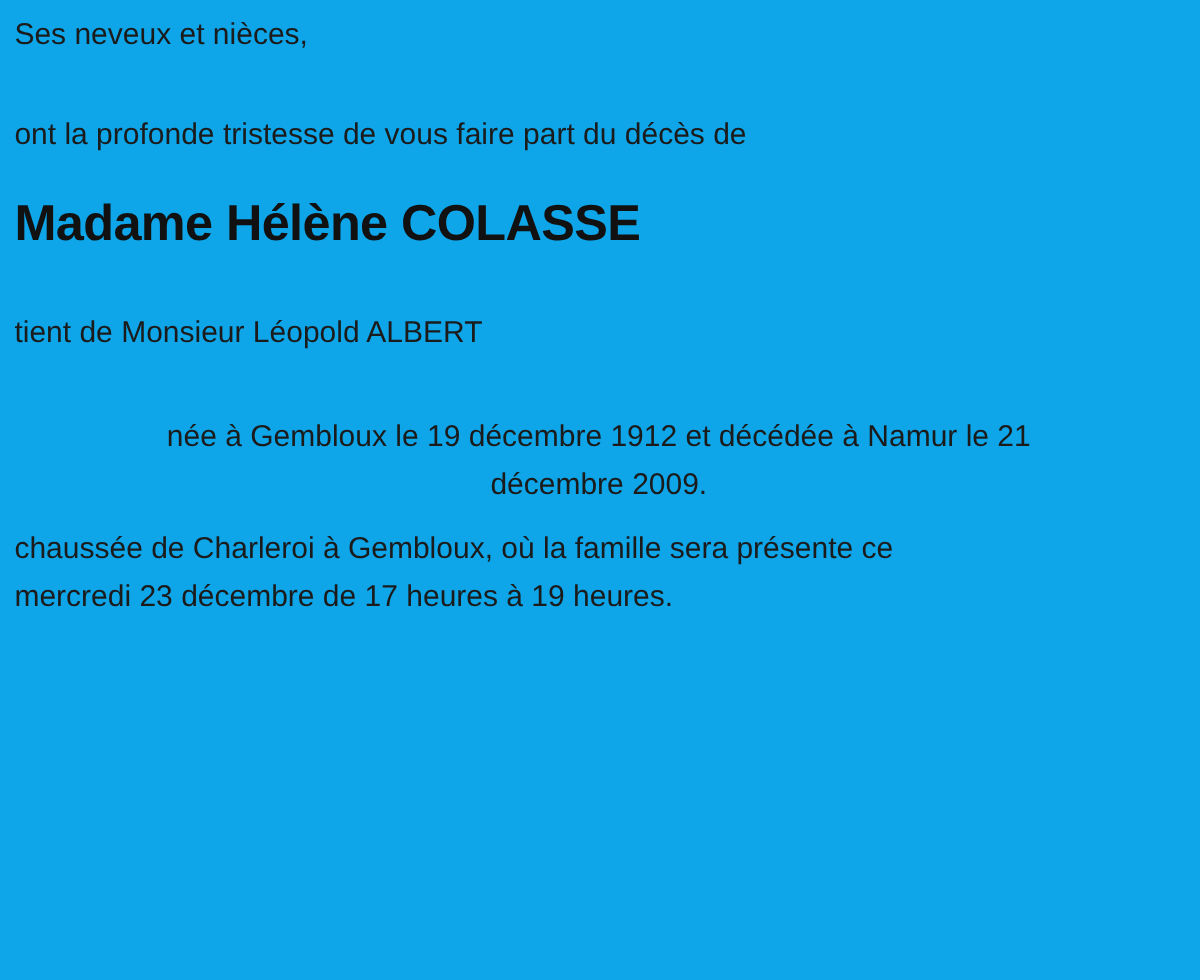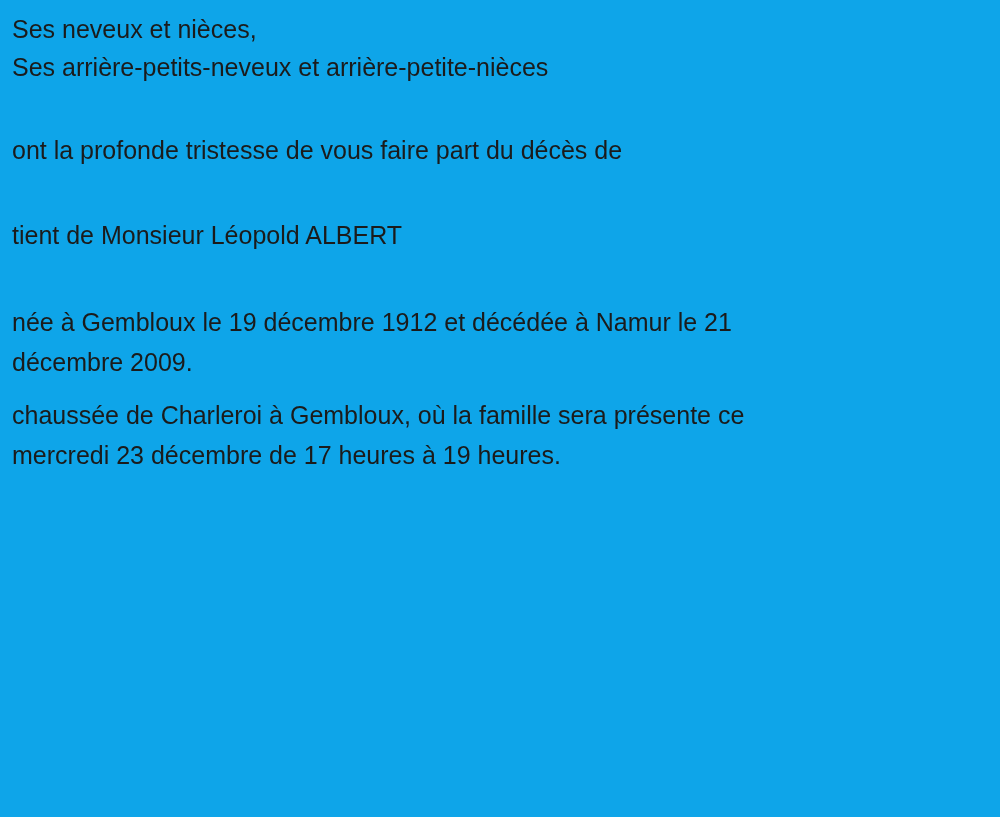--- a/index.html
+++ b/index.html
@@ -35,21 +35,21 @@
     font-weight: bold;
     line-height: 50px;
     letter-spacing: -0.5px;
     color: #111111;
   }
 
   
   .widow { margin-top: 47px; line-height: 38px; }
 
   
-  .born { margin-top: 48px; line-height: 40px; }
+  .born { margin-top: 48px; line-height: 40px; text-align: center; }
 
   
   .funeral {
     margin-top: 0;
     line-height: 40px;
     font-weight: bold;
     color: #141414;
   }
 
   
@@ -58,25 +58,25 @@
   
   .closing { margin-top: 7px; line-height: 40px; }
 </style>
 </head>
 <body>
 
 <div class="sheet">
 
   <div class="para intro">
     <div class="line">Ses neveux et nièces,</div>
-    <div class="line">Ses arrière-petits-neveux et arrière-petite-nièces</div>
   </div>
 
   <div class="para announce line">ont la profonde tristesse de vous faire part du décès de</div>
 
+  <h1 class="name line">Madame Hélène COLASSE</h1>
 
   <div class="para widow line">tient de Monsieur Léopold ALBERT</div>
 
   <div class="para born">
     <div class="line">née à Gembloux le 19 décembre 1912 et décédée à Namur le 21</div>
     <div class="line">décembre 2009.</div>
   </div>
 
 
   <div class="para visitation">

